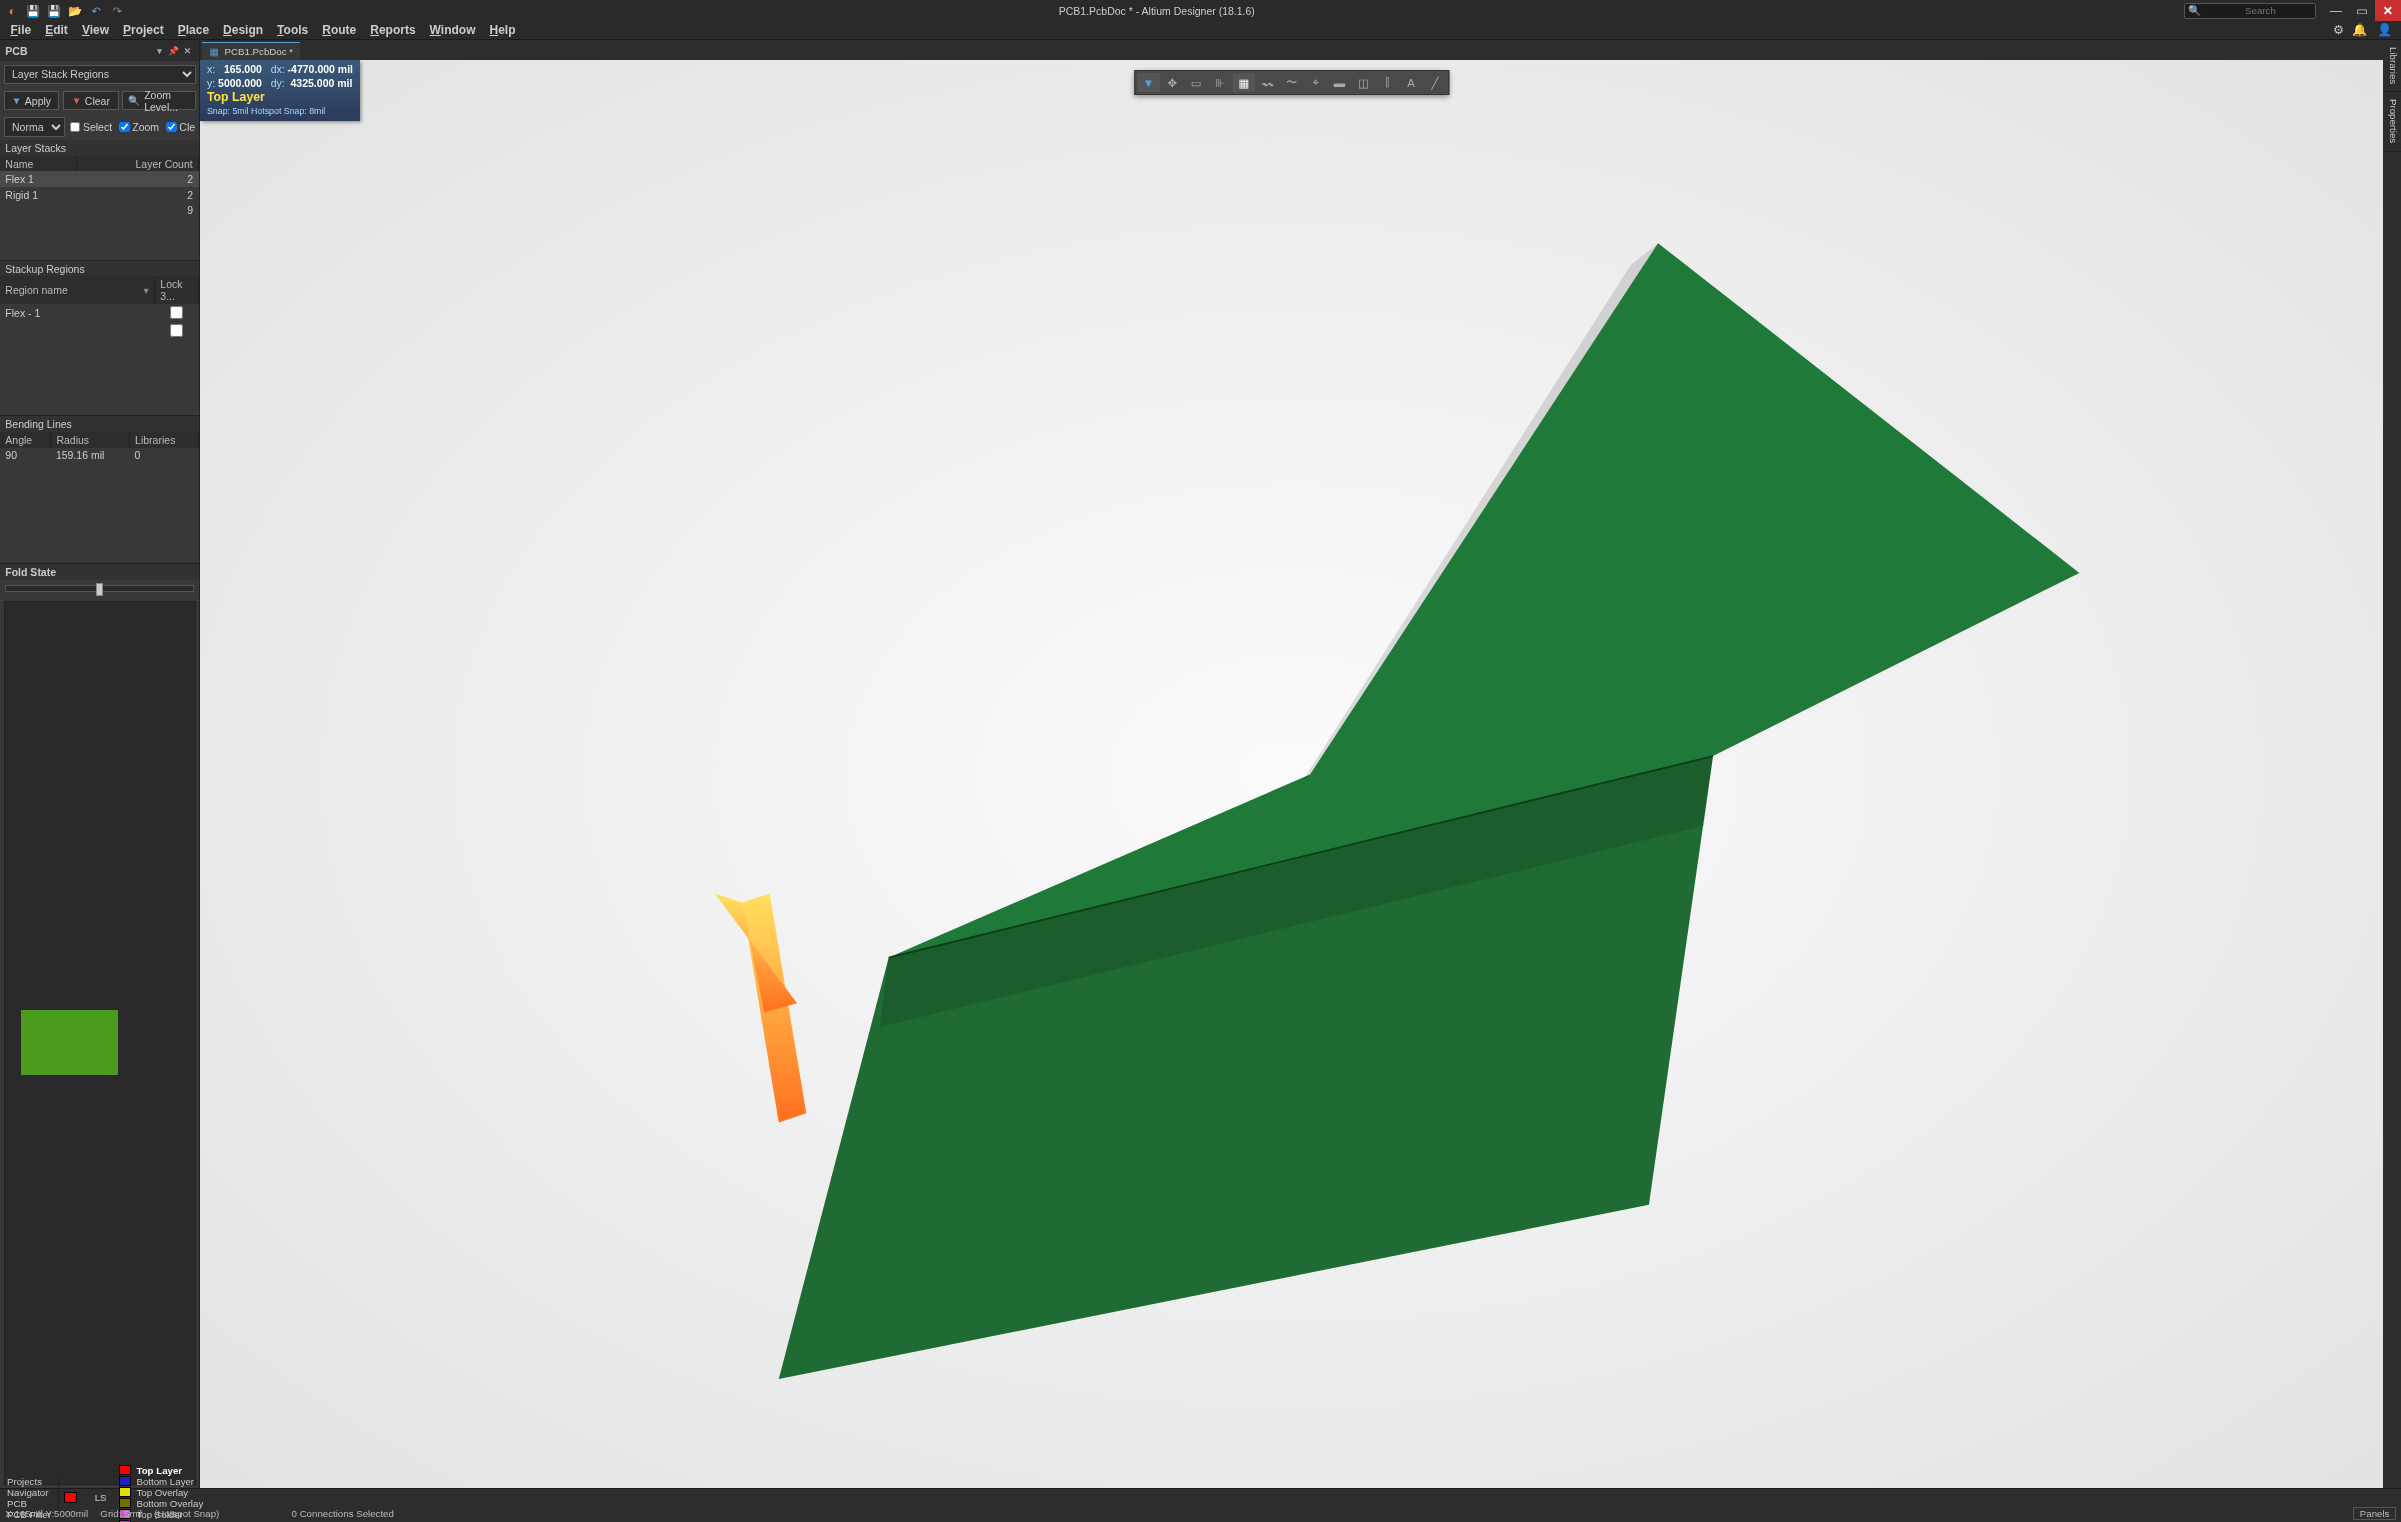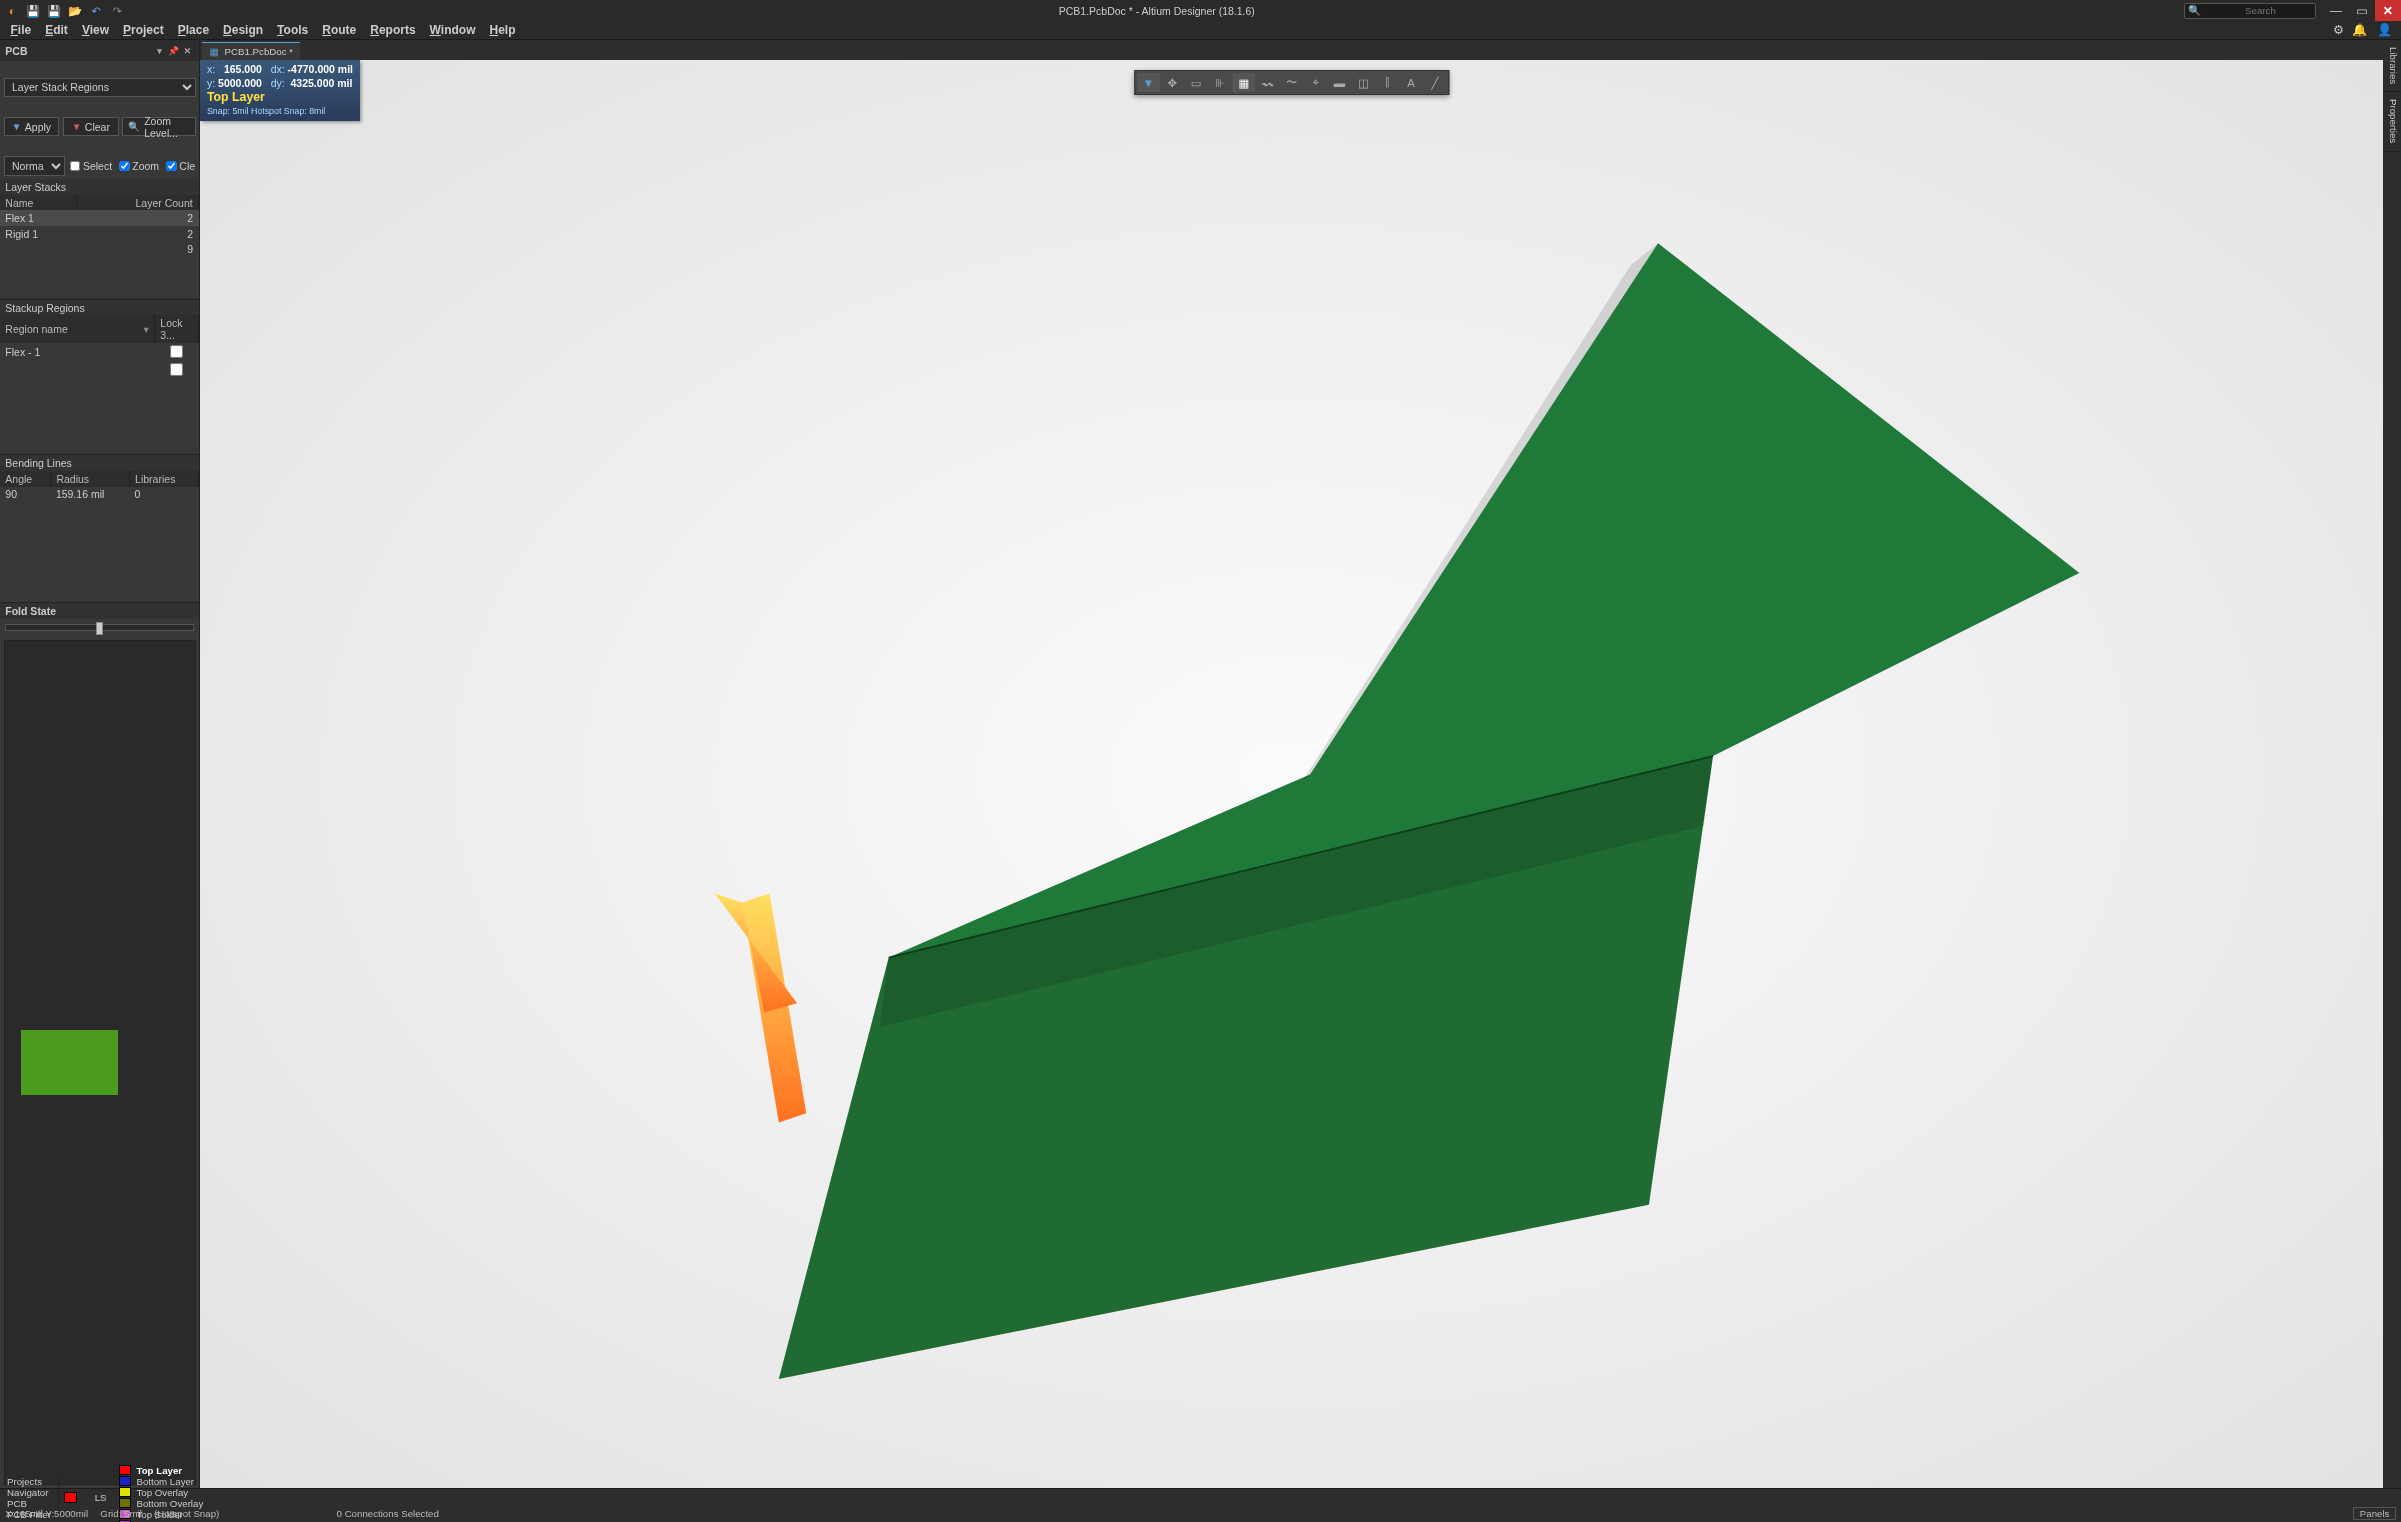--- a/index.html
+++ b/index.html
@@ -25,21 +25,21 @@
 
 
 .main { display: flex; height: calc(100% - 21px - 19.3px - 17.6px - 16px); }
 
 
 .panel { width: 200px; background: #383838; display: flex; flex-direction: column; border-right: 0.9px solid #222; }
 .panel-header { height: 21px; background: #2d2d2d; display: flex; align-items: center; padding: 0 5.3px; font-weight: bold; font-size: 10.5px; }
 .panel-header .ph-title { flex: 1; }
 .panel-header .ph-btn { width: 12.3px; text-align: center; cursor: pointer; color: #aaa; font-size: 8.8px; margin-left: 1.8px; }
 
-.panel-row { display: flex; padding: 3.5px 3.5px; gap: 3.5px; margin-top: 13px; }
+.panel-row { display: flex; padding: 3.5px 3.5px; gap: 3.5px; }
 .panel-select { flex: 1; }
 .panel select, .panel .sel { background: #2a2a2a; border: 0.9px solid #555; color: #ccc; height: 19.3px; width: 100%; padding: 0 3.5px; font-size: 10.5px; }
 .btn { background: #2a2a2a; border: 0.9px solid #555; color: #ccc; height: 19.3px; padding: 0 5.3px; display: flex; align-items: center; gap: 3.5px; cursor: pointer; font-size: 10.5px; flex: 1; justify-content: center; }
 .btn .ic { font-size: 9.7px; }
 .chk { display: flex; align-items: center; gap: 2.6px; font-size: 10.5px; padding: 0 1.8px; }
 .chk input { width: 10.5px; height: 10.5px; }
 
 .section-title { background: #323232; padding: 1.8px 5.3px; font-size: 10.5px; color: #ccc; }
 .section-title.fold { font-weight: bold; }
 .tbl { width: 100%; border-collapse: collapse; font-size: 10.5px; }
@@ -357,17 +357,17 @@
         <span class="sw" style="background:#d020d0;"></span>
         <span class="">Bottom Solder</span>
       </span>
     </span>
 </div>
 
 <div class="statusbar">
   <span>X:165mil Y:5000mil</span>
   <span>Grid: 5mil</span>
   <span>(Hotspot Snap)</span>
-  <span style="margin-left:105px;">0 Connections Selected</span>
+  <span style="margin-left:60px;">0 Connections Selected</span>
   <div class="spacer"></div>
   <span class="panels-btn">Panels</span>
 </div>
 
 
 </body></html>

